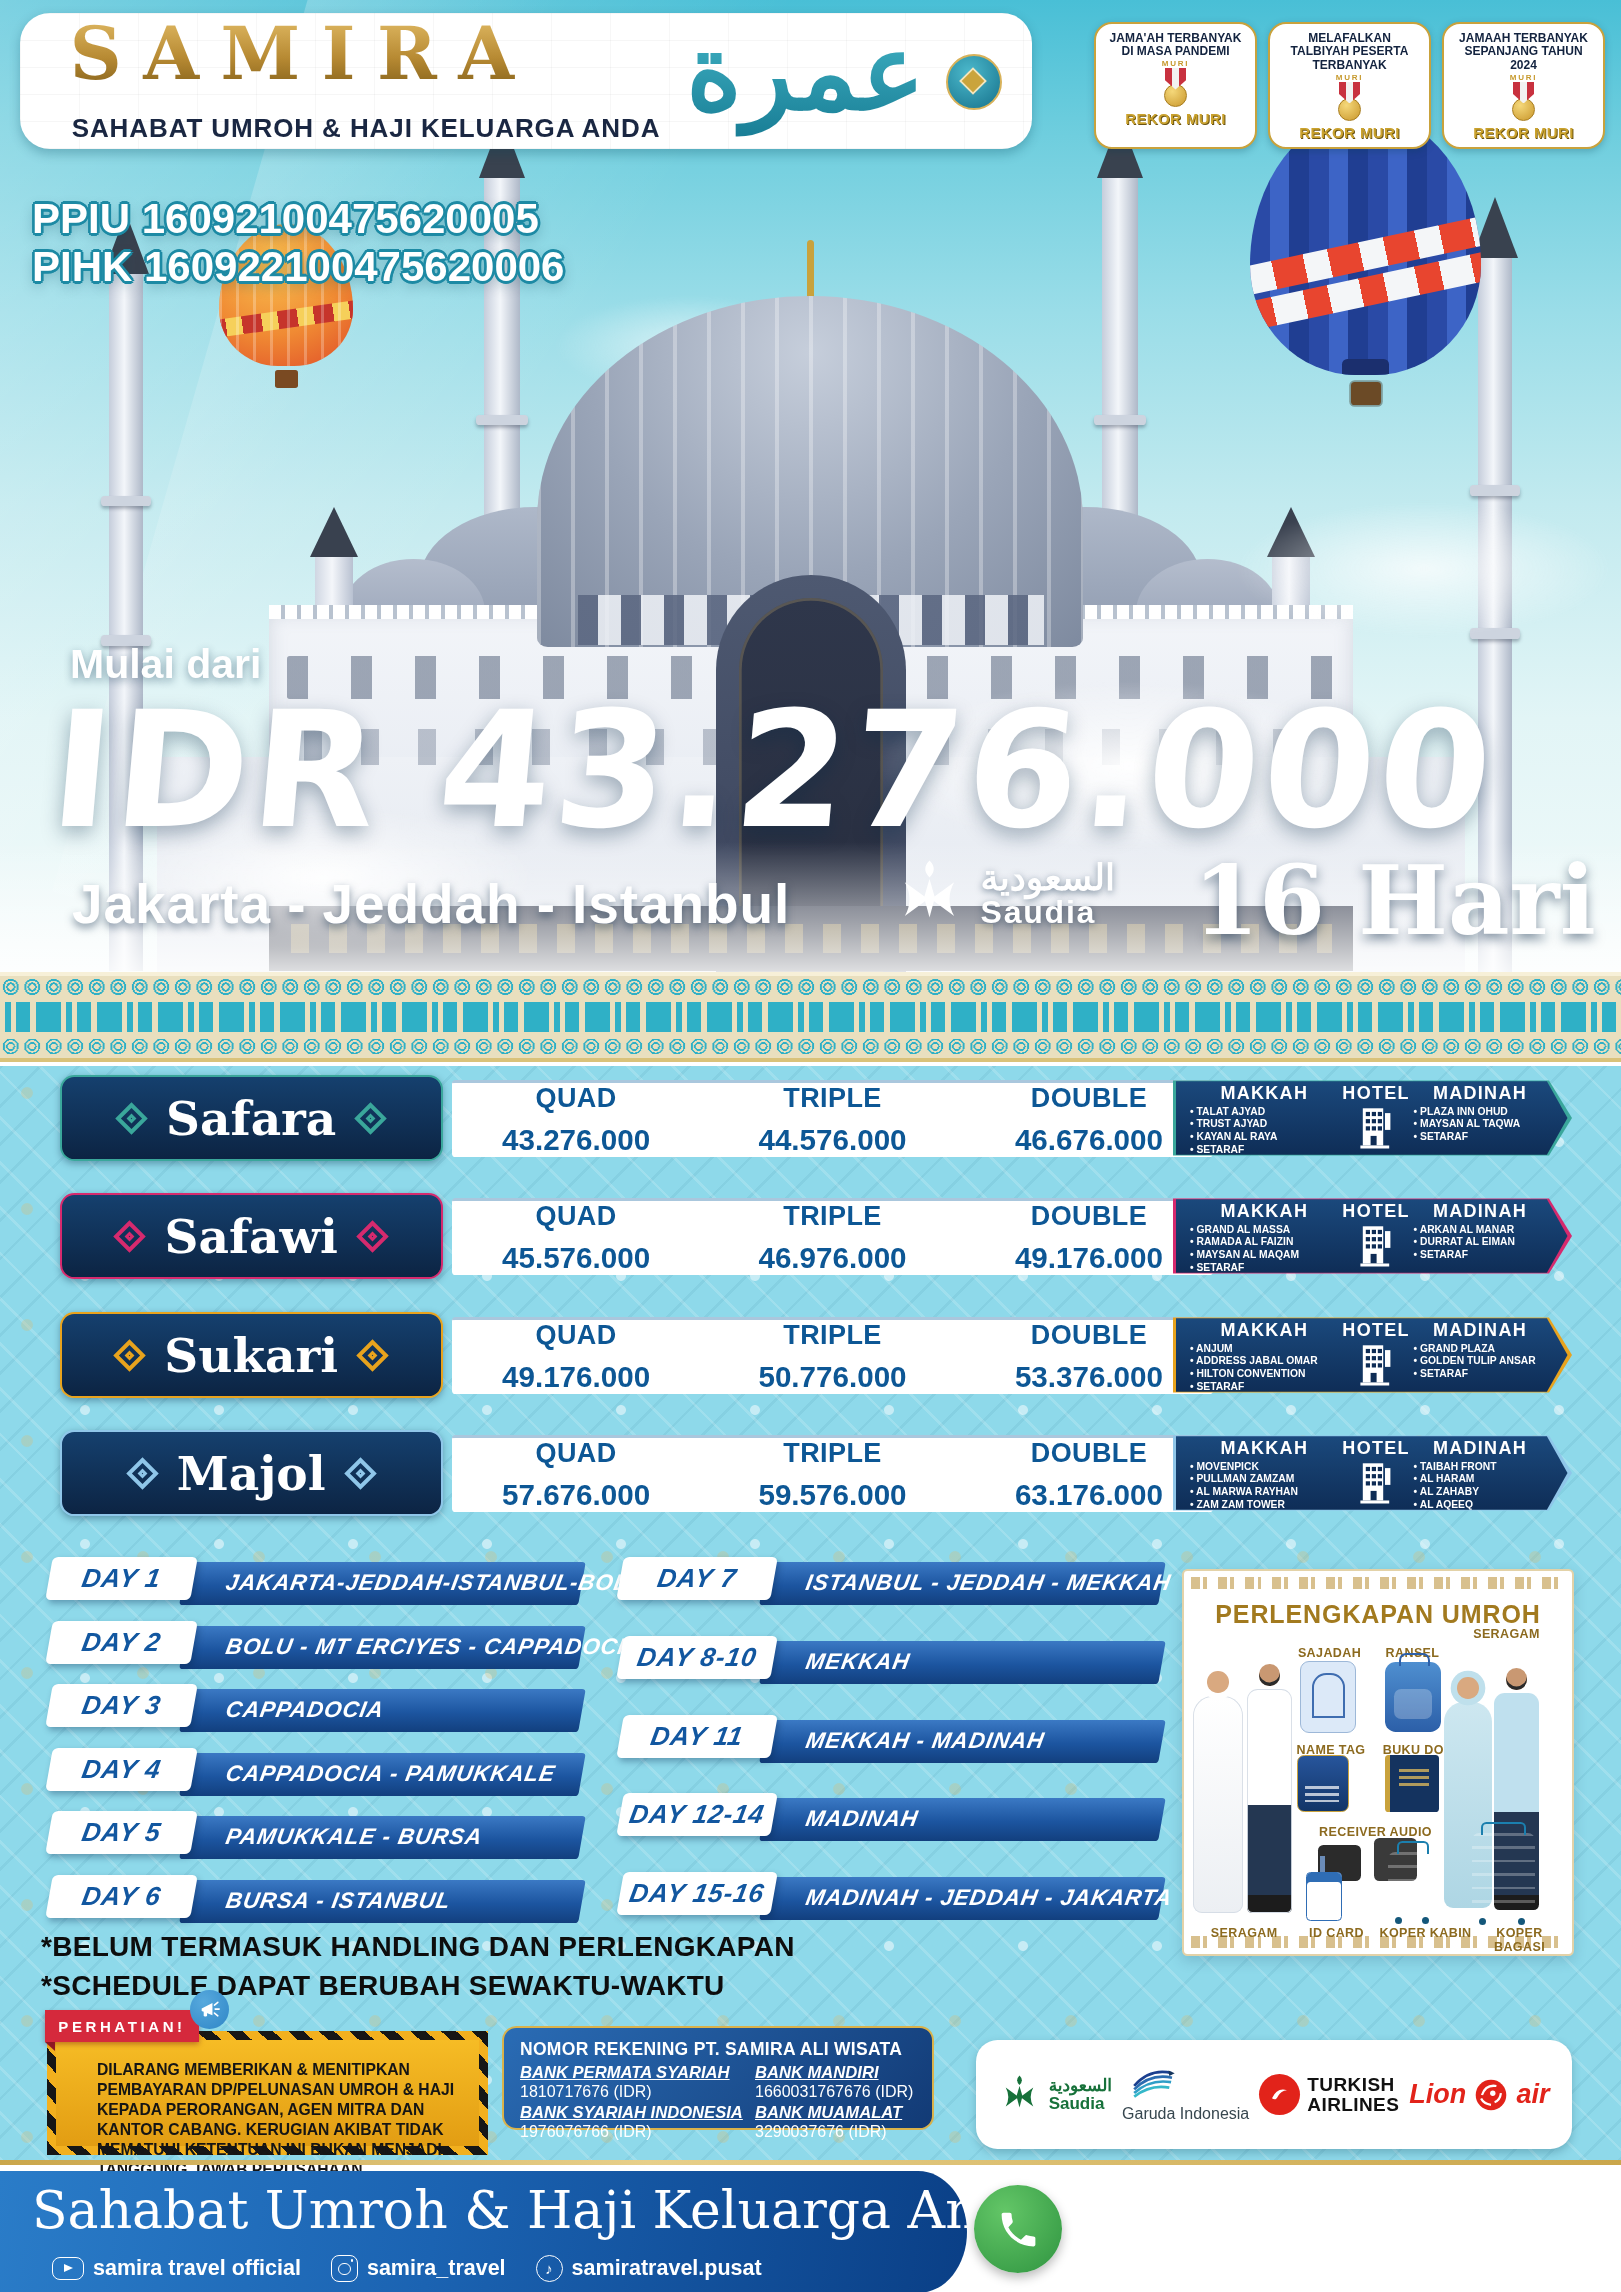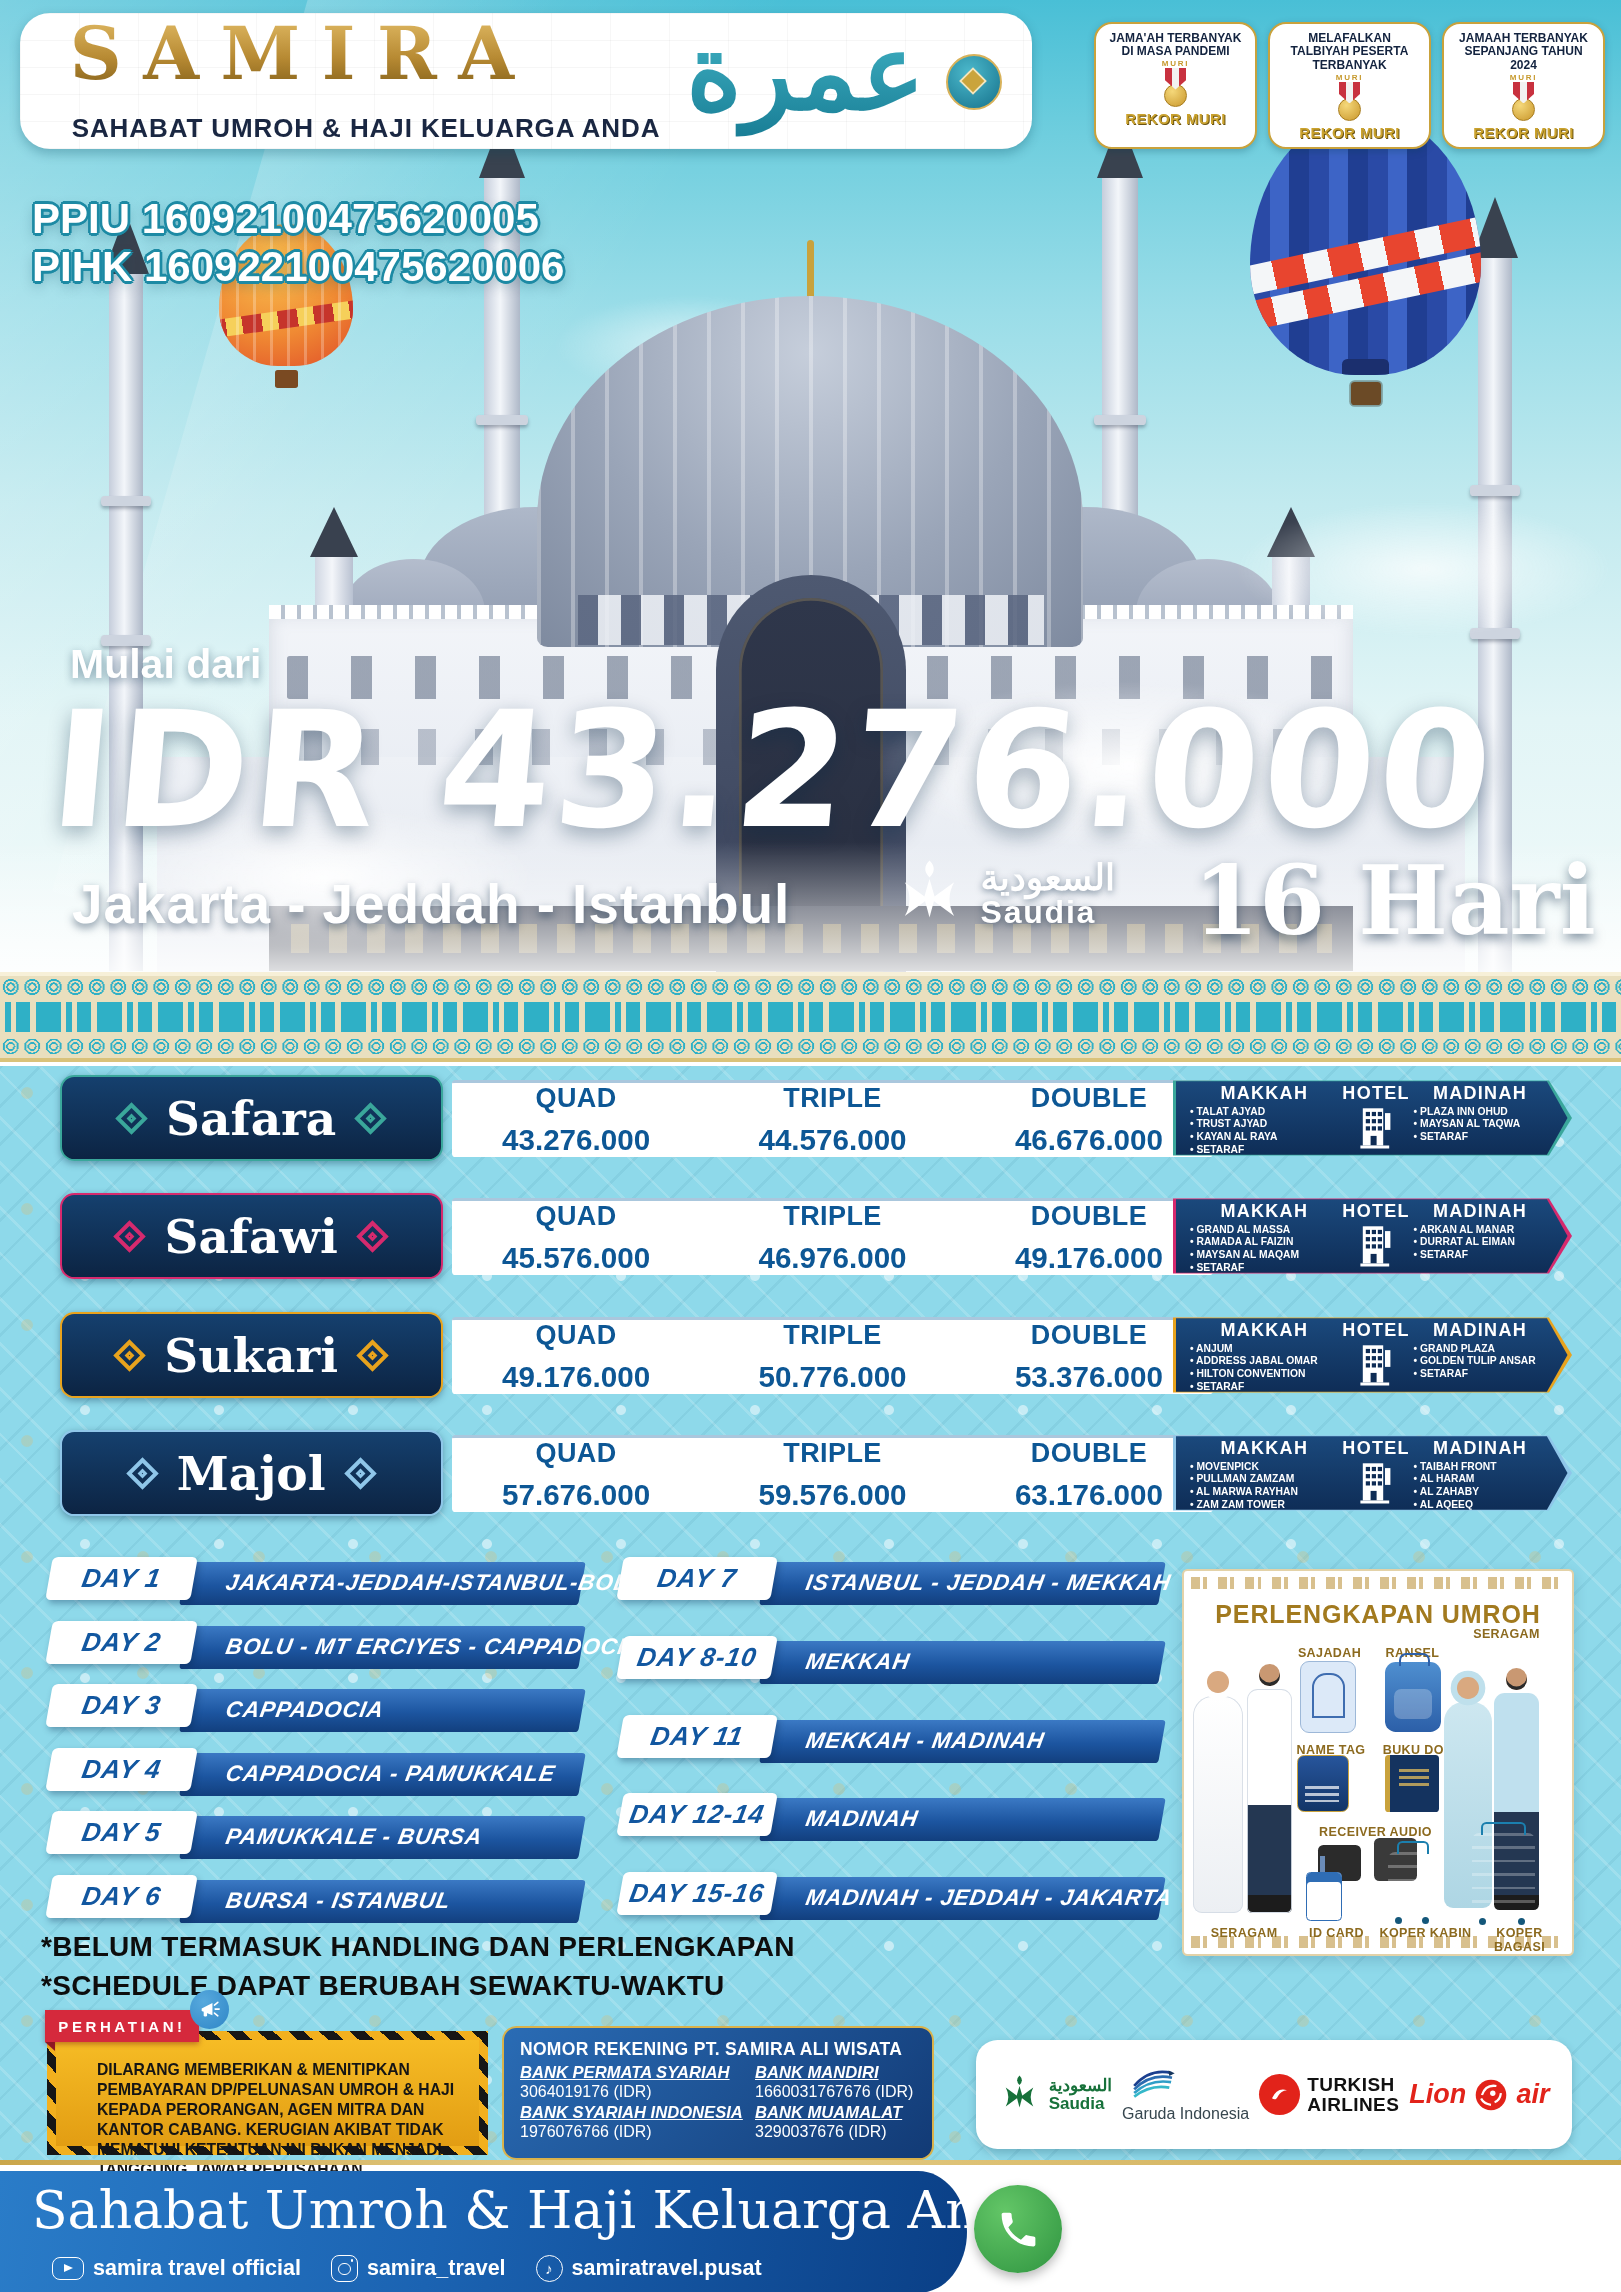--- a/index.html
+++ b/index.html
@@ -253,21 +253,21 @@
     background:linear-gradient(180deg,#f6bc25,#e29d13); padding:19.7px 18px 9px 41px; }
   .gold-box .wtxt { font-size:15.7px; font-weight:bold; color:#151515; line-height:1.28; }
   .ribbon { position:absolute; left:45px; top:2010px; width:154px; height:32px; background:#d5293c; z-index:4;
     display:flex; align-items:center; justify-content:center; box-shadow:0 2.7px 5.4px rgba(100,10,20,.4); }
   .ribbon::after { content:""; position:absolute; left:0; bottom:-9px; border-top:9px solid #8e1724; border-left:10.7px solid transparent; }
   .ribbon span { color:#fff; font-weight:bold; font-size:15px; letter-spacing:3.6px; }
   .mega { position:absolute; left:190px; top:1990px; width:39px; height:39px; border-radius:50%; z-index:5;
     background:radial-gradient(circle at 35% 30%,#57a9dd,#2f86c7); display:flex; align-items:center; justify-content:center; }
 
   
-  .bank { position:absolute; left:502px; top:2026px; width:432px; height:134px; border-radius:14.3px;
+  .bank { position:absolute; left:502px; top:2026px; width:432px; height:104px; border-radius:14.3px;
     background:linear-gradient(135deg,#2a6cb5,#123a75); border:2.7px solid #d9b24b; color:#fff; padding:10.7px 16px; }
   .bank-title { font-size:17.5px; font-weight:bold; letter-spacing:0.3px; }
   .bank-grid { display:grid; grid-template-columns:226px 1fr; column-gap:9px; row-gap:1.8px; margin-top:3.6px; }
   .bn { font-size:16.6px; font-weight:bold; font-style:italic; text-decoration:underline; white-space:nowrap; }
   .no { font-size:16px; white-space:nowrap; }
 
   
   .airlines { position:absolute; left:976px; top:2040px; width:596px; height:109px; background:#fff; border-radius:21.5px;
     box-shadow:0 3.6px 9px rgba(10,60,80,.25); display:flex; align-items:center; justify-content:space-evenly; padding:0 12.5px; }
   .al { display:flex; align-items:center; gap:7.2px; }
@@ -850,21 +850,21 @@
         <rect x="7" y="18" width="5" height="8" rx="2" fill="#fff"></rect>
         <path d="M23 9 L28 5 M24 15 L30 15 M23 21 L28 25" stroke="#fff" stroke-width="2.4" stroke-linecap="round"></path>
       </svg>
   </div>
 
   <div class="bank">
     <div class="bank-title">NOMOR REKENING PT. SAMIRA ALI WISATA</div>
     <div class="bank-grid">
       <div>
         <div class="bn">BANK PERMATA SYARIAH</div>
-        <div class="no">3064019176 (IDR)</div>
+        <div class="no">1810717676 (IDR)</div>
       </div>
       <div>
         <div class="bn">BANK MANDIRI</div>
         <div class="no">1660031767676 (IDR)</div>
       </div>
       <div>
         <div class="bn">BANK SYARIAH INDONESIA</div>
         <div class="no">1976076766 (IDR)</div>
       </div>
       <div>

